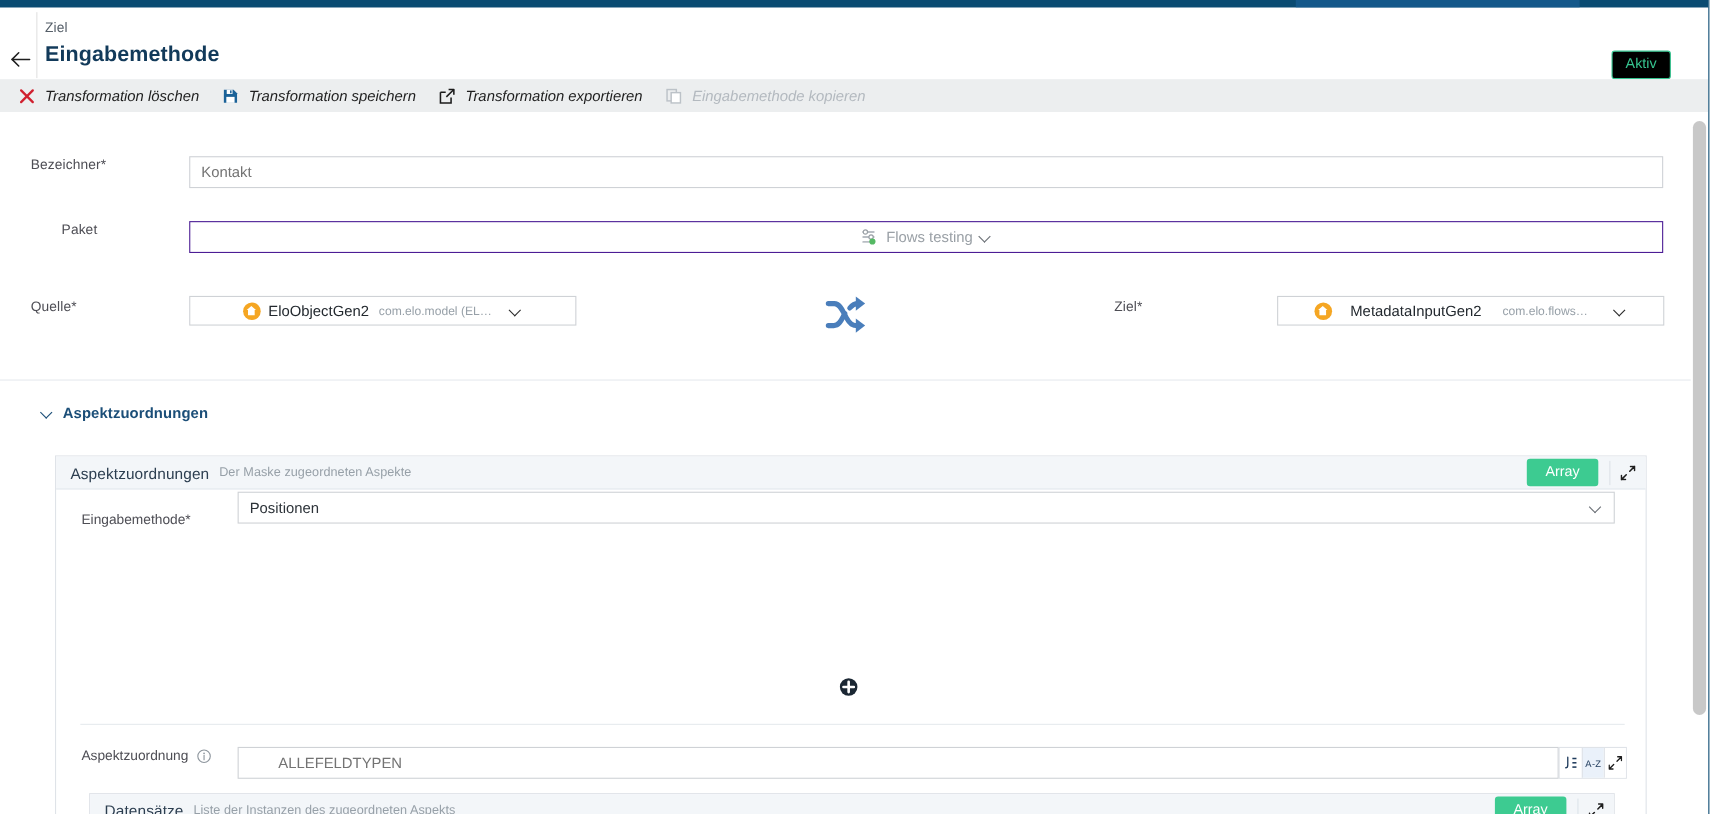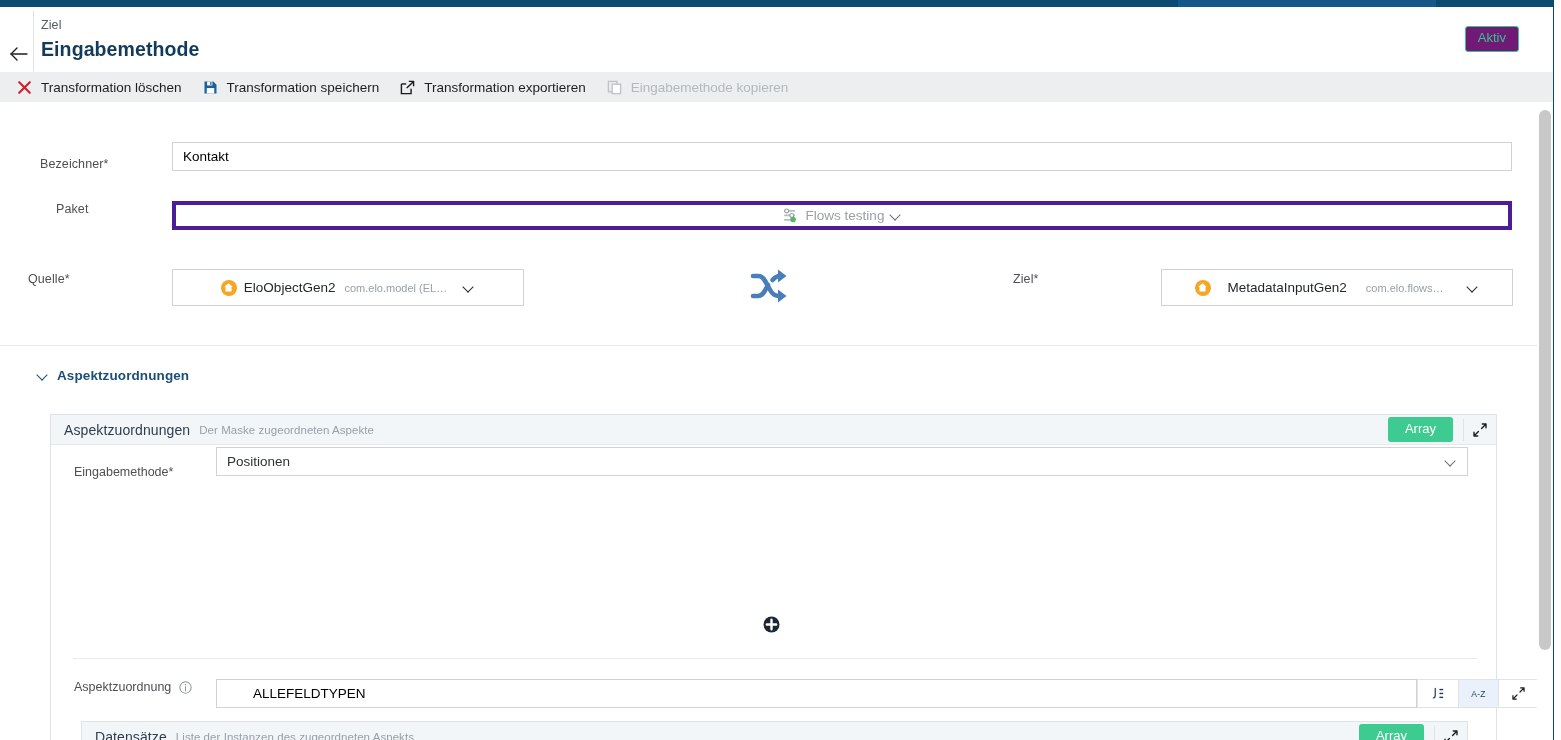--- a/index.html
+++ b/index.html
@@ -41,32 +41,33 @@
   }
   .breadcrumb {
     position: absolute; left: 41px; top: 11px;
     font-size: 12.5px; color: #555e68; letter-spacing: .1px;
   }
   .page-title {
     position: absolute; left: 41px; top: 31px;
     font-size: 19.5px; font-weight: bold; color: #123a5a; letter-spacing: .1px;
   }
   .status-badge {
-    position: absolute; right: 34px; top: 19px;
+    position: absolute; right: 34px; top: 39px;
     border: 1px solid #36c490; border-radius: 3px;
     padding: 4px 12px 5px; font-size: 13px; color: #36c490;
-    background: #701a75; cursor: pointer; line-height: 1.15;
+    background: #000000; cursor: pointer; line-height: 1.15;
   }
 
   
   .toolbar {
     position: absolute; top: 72px; left: 0; width: 1553px; height: 30px;
     background: #eceeef;
     display: flex; align-items: center; gap: 0;
     padding-left: 12px;
+    font-style: italic;
   }
   .tb-item {
     display: flex; align-items: center; gap: 8px;
     height: 30px; padding: 0 16px 0 4px; cursor: pointer;
     font-size: 13.5px; color: #1e1e1e; white-space: nowrap;
   }
   .tb-item.disabled { color: #b3b9bf; cursor: default; }
   .tb-icon { width: 17px; height: 17px; display: inline-flex;
              align-items: center; justify-content: center; flex: none; }
   .tb-icon svg { display: block; }
@@ -90,43 +91,43 @@
   }
 
   
   .row { position: absolute; }
   .lbl {
     font-size: 12.5px; color: #4e4e55; letter-spacing: .1px; white-space: nowrap;
   }
   .txt-input {
     border: 1px solid #cfd2d6; background: #fff; height: 29px;
     display: flex; align-items: center; padding: 0 10px;
-    font-size: 13.5px; color: #000000; cursor: text;
+    font-size: 13.5px; color: #737373; cursor: text;
   }
   .plain-box {
-    border: 4px solid #4c1d95; background: #fff; height: 29px;
+    border: 1px solid #4c1d95; background: #fff; height: 29px;
     display: flex; align-items: center; justify-content: center;
     cursor: pointer;
   }
   .pkg-chip {
     display: flex; align-items: center; gap: 7px;
     font-size: 13.5px; color: #9aa0a6;
   }
   .chev {
     width: 11px; height: 11px; display: inline-block; position: relative;
   }
   .chev::after {
     content: ""; position: absolute; left: 0px; top: 1px;
     width: 7px; height: 7px; border-right: 1.6px solid #2b2b2b;
     border-bottom: 1.6px solid #2b2b2b; transform: rotate(45deg);
   }
   .chev.gray::after { border-color: #6b7076; }
 
   .sel-box {
-    border: 1px solid #cfd2d6; background: #fff; height: 37px;
+    border: 1px solid #cfd2d6; background: #fff; height: 27px;
     display: flex; align-items: center; justify-content: center; gap: 7px;
     font-size: 13.5px; color: #2d3339; cursor: pointer; padding: 0 12px;
   }
   .ico-round {
     width: 16px; height: 16px; border-radius: 50%;
     background: #f5a623; display: inline-flex; align-items: center;
     justify-content: center; flex: none;
   }
   .ico-round svg { display: block; }
   .sel-main { font-size: 13.5px; color: #22282e; }
@@ -189,21 +190,21 @@
   .add-btn {
     position: absolute; width: 17px; height: 17px; cursor: pointer;
   }
 
   .divider-line { position: absolute; height: 1px; background: #e6eaee; }
 
   .info-icon {
     width: 13px; height: 13px; display: inline-flex; flex: none;
   }
   .mini-btn {
-    width: 40px; height: 27px; display: flex; align-items: center;
+    width: 20px; height: 27px; display: flex; align-items: center;
     justify-content: center; cursor: pointer; background: #fff;
     border-left: 1px solid #dfe3e8;
   }
   .mini-btn.active { background: #eaf1fa; }
 </style>
 </head>
 <body>
 
 <div class="topbar">
   <div class="seg"></div>
@@ -265,21 +266,21 @@
         <rect x="5.5" y="4.5" width="9" height="10" fill="#ffffff" stroke="#bcc2c8" stroke-width="1.4"></rect>
       </svg>
     </span>
     <span>Eingabemethode kopieren</span>
   </div>
 
 </div>
 
 <div class="content">
 
-  <div class="row" style="left:40px; top:41px;margin-top:14px;">
+  <div class="row" style="left:28px; top:41px;">
     <div class="lbl">Bezeichner*</div>
   </div>
   <div class="txt-input" style="position:absolute; left:172px; top:40px; width:1340px;">
     <span>Kontakt</span>
   </div>
 
   <div class="row" style="left:28px; top:100px;margin-left:28px;">
     <div class="lbl">Paket</div>
   </div>
   <div class="plain-box" style="position:absolute; left:172px; top:99px; width:1340px;">

